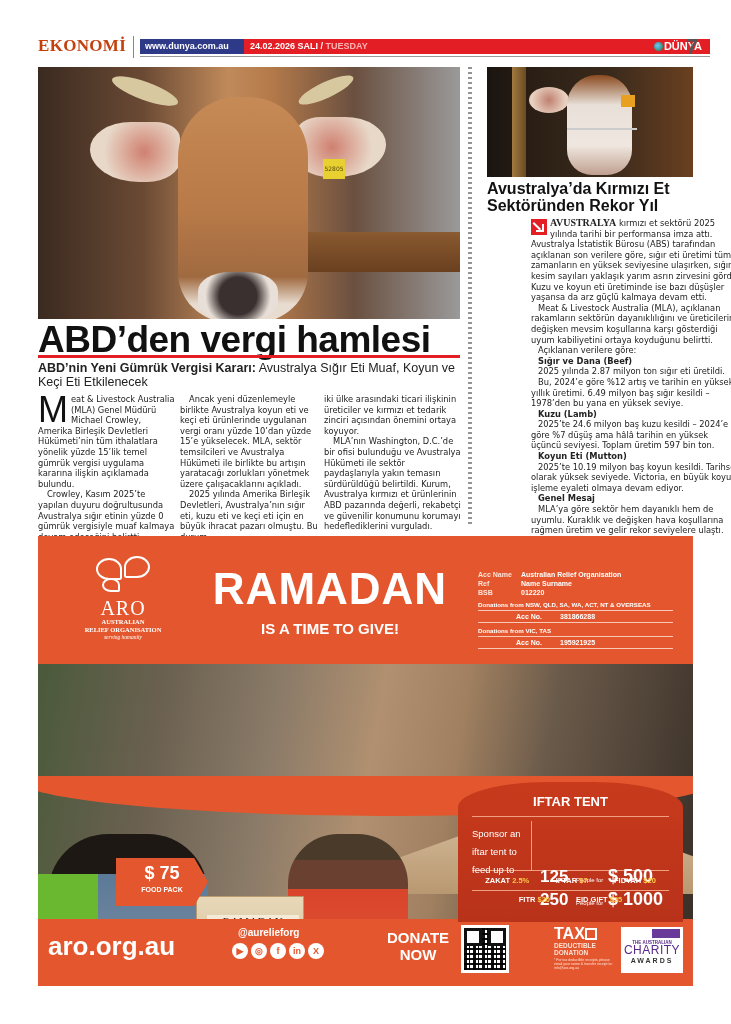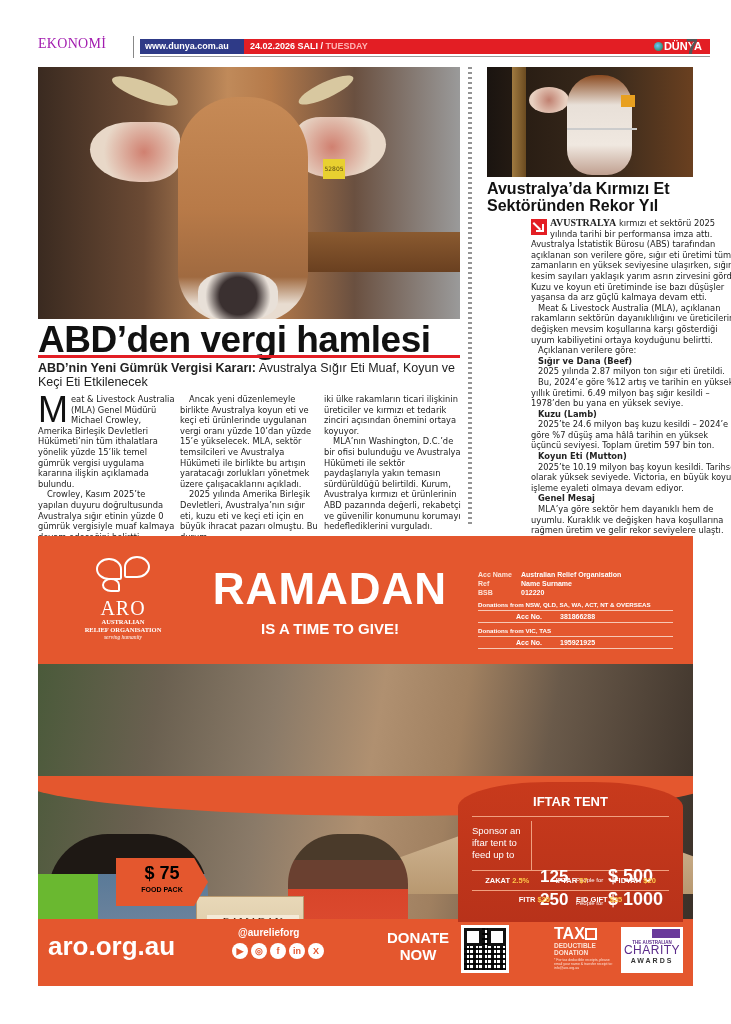--- a/index.html
+++ b/index.html
@@ -1,21 +1,21 @@
 <!DOCTYPE html>
 <html><head>
 <meta charset="utf-8">
 <style>
   * { box-sizing: border-box; margin: 0; padding: 0; }
   html, body { width: 731px; height: 1024px; background: #ffffff; overflow: hidden; }
   body { position: relative; font-family: "DejaVu Sans", sans-serif; color: #1a1a1a; }
 
   
   .hdr { position: absolute; top: 36px; left: 38px; width: 660px; height: 22px; }
-  .hdr-section { position: absolute; left: 0; top: 0; font-family: "Liberation Serif", serif; font-size: 14px; color: #a21caf; letter-spacing: 0.3px; }
+  .hdr-section { position: absolute; left: 0; top: 0; font-family: "Liberation Serif", serif; font-size: 17px; color: #c2410c; letter-spacing: 0.3px; font-weight: bold; }
   .hdr-divider { position: absolute; left: 95px; top: 0; width: 1px; height: 22px; background: #888; }
   .hdr-bar { position: absolute; left: 102px; top: 3px; width: 570px; height: 15px; background: #e31e24; }
   .hdr-url { position: absolute; left: 0; top: 0; height: 15px; width: 104px; background: #2e3a87; color: #fff; font-size: 9px; font-weight: bold; padding-left: 5px; line-height: 15px; font-family: "Liberation Sans", sans-serif; }
   .hdr-date { position: absolute; left: 110px; top: 0; line-height: 15px; color: #fff; font-size: 9px; font-weight: bold; font-family: "Liberation Sans", sans-serif; }
   .hdr-date .day-en { color: #ffb3b3; }
   .hdr-logo { position: absolute; right: 8px; top: 0; line-height: 15px; color: #fff; font-weight: bold; font-size: 11px; font-family: "Liberation Sans", sans-serif; }
   .hdr-logo .globe { display: inline-block; width: 9px; height: 9px; border-radius: 50%; background: radial-gradient(circle at 40% 40%, #6ec6ff, #1a7a3a); vertical-align: -1px; margin-right: 1px; }
   .hdr-page { position: absolute; right: 0; top: -2px; font-size: 22px; font-weight: bold; color: #555; font-family: "Liberation Sans", sans-serif; }
   .hdr-underline { position: absolute; left: 102px; top: 20px; width: 570px; height: 1px; background: #999; }
 
@@ -89,28 +89,28 @@
   .ad-photo { position: absolute; left: 0; top: 128px; width: 655px; height: 255px;
     background: linear-gradient(100deg, #4a5a3a 0%, #6a6050 18%, #8a7a68 35%, #b09070 50%, #a08060 62%, #6a5a4a 75%, #3a3028 100%); overflow: hidden; }
   .wave { position: absolute; left: -20px; top: 112px; width: 700px; height: 40px; background: #e4572e; border-radius: 0 0 50% 60% / 0 0 100% 100%; }
   .tent-top { position: absolute; left: 360px; top: 140px; width: 300px; height: 90px; background: linear-gradient(180deg,#d8c0a0,#b89870); clip-path: polygon(50% 0, 100% 60%, 100% 100%, 0 100%, 0 60%); }
   .man { position: absolute; left: 10px; top: 170px; width: 160px; height: 220px; border-radius: 60px 60px 0 0; background: linear-gradient(180deg,#1e1814 0 18%, #5a7a98 18%, #7a8aa0 60%, #3a4a5a 100%); }
   .vest { position: absolute; left: 0; top: 210px; width: 60px; height: 180px; background: #6ab830; }
   .woman { position: absolute; left: 250px; top: 170px; width: 120px; height: 220px; border-radius: 50px 50px 0 0; background: linear-gradient(180deg,#4a3a2a 0 12%, #6a4030 12% 25%, #d8452a 25%, #e85a40 100%); }
   .box { position: absolute; left: 158px; top: 232px; width: 108px; height: 64px; background: linear-gradient(180deg,#e8d8b8,#d8c4a0); border: 1px solid #b89a70; }
   .box-label { position: absolute; left: 10px; top: 18px; width: 92px; height: 38px; background: #f4ead8; text-align: center; font-family: "Liberation Serif", serif; color: #4a2a1a; }
   .box-label .l1 { font-size: 11px; line-height: 12px; letter-spacing: .5px; }
-  .food-tag { position: absolute; left: 78px; top: 322px; width: 92px; height: 48px; background: #e4572e; clip-path: polygon(0 0, 85% 0, 100% 50%, 85% 100%, 0 100%); color: #000000; text-align: center; font-family: "Liberation Sans", sans-serif; font-weight: bold; }
+  .food-tag { position: absolute; left: 78px; top: 322px; width: 92px; height: 48px; background: #e4572e; clip-path: polygon(0 0, 85% 0, 100% 50%, 85% 100%, 0 100%); color: #ffffff; text-align: center; font-family: "Liberation Sans", sans-serif; font-weight: bold; }
   .food-price { font-size: 18px; line-height: 24px; padding-top: 3px; }
   .food-label { font-size: 7px; line-height: 10px; }
 
   .iftar { position: absolute; left: 420px; top: 246px; width: 225px; height: 140px; background: linear-gradient(180deg,#c83a1c,#b8321a); border-radius: 40% 40% 0 0 / 18% 18% 0 0; color: #fff; font-family: "Liberation Sans", sans-serif; }
   .iftar-title { text-align: center; font-weight: bold; font-size: 13px; line-height: 20px; padding-top: 10px; border-bottom: 1px solid #f0a080; margin: 0 14px; padding-bottom: 4px; }
   .iftar-mid { display: flex; margin: 4px 14px 0; height: 50px; border-bottom: 1px solid #f0a080; }
-  .iftar-desc { width: 60px; font-size: 9.5px; line-height: 12px; padding-top: 4px; border-right: 1px solid #f0a080; }
+  .iftar-desc { width: 60px; font-size: 9.5px; line-height: 18px; padding-top: 4px; border-right: 1px solid #f0a080; }
   .iftar-tiers { padding-left: 8px; }
   .tier { display: flex; align-items: baseline; height: 23px; }
   .tier .n { font-weight: 900; font-size: 17px; width: 36px; }
   .tier .pf { font-size: 6px; width: 32px; }
   .tier .price { font-weight: 900; font-size: 18px; margin-top: 45px; }
   .fees { display: flex; justify-content: space-around; margin: 0 14px; font-size: 7.5px; font-weight: bold; height: 20px; line-height: 20px; border-bottom: 1px solid #f0a080; }
   .fees .amt { color: #ffc84a; }
   .fees2 { display: flex; justify-content: center; gap: 26px; font-size: 7.5px; font-weight: bold; height: 18px; line-height: 18px; }
   .fees2 .amt { color: #ffc84a; }
 
@@ -171,21 +171,21 @@
 <div class="col col1">
   <span class="dropcap">M</span>
   <p class="noindent">eat &amp; Livestock Australia (MLA) Genel Müdürü Michael Crowley, Amerika Birleşik Devletleri Hükümeti’nin tüm ithalatlara yönelik yüzde 15’lik temel gümrük vergisi uygulama kararına ilişkin açıklamada bulundu.</p>
   <p>Crowley, Kasım 2025’te yapılan duyuru doğrultusunda Avustralya sığır etinin yüzde 0 gümrük vergisiyle muaf kalmaya devam edeceğini belirtti.</p>
 </div>
 <div class="col col2">
   <p>Ancak yeni düzenlemeyle birlikte Avustralya koyun eti ve keçi eti ürünlerinde uygulanan vergi oranı yüzde 10’dan yüzde 15’e yükselecek. MLA, sektör temsilcileri ve Avustralya Hükümeti ile birlikte bu artışın yaratacağı zorlukları yönetmek üzere çalışacaklarını açıkladı.</p>
   <p>2025 yılında Amerika Birleşik Devletleri, Avustralya’nın sığır eti, kuzu eti ve keçi eti için en büyük ihracat pazarı olmuştu. Bu durum,</p>
 </div>
 <div class="col col3">
-  <p class="noindent">iki ülke rakamların ticari ilişkinin üreticiler ve kırmızı et tedarik zinciri açısından önemini ortaya koyuyor.</p>
+  <p class="noindent">iki ülke arasındaki ticari ilişkinin üreticiler ve kırmızı et tedarik zinciri açısından önemini ortaya koyuyor.</p>
   <p>MLA’nın Washington, D.C.’de bir ofisi bulunduğu ve Avustralya Hükümeti ile sektör paydaşlarıyla yakın temasın sürdürüldüğü belirtildi. Kurum, Avustralya kırmızı et ürünlerinin ABD pazarında değerli, rekabetçi ve güvenilir konumunu korumayı hedeflediklerini vurguladı.</p>
 </div>
 
 <div class="col-divider"></div>
 
 <div class="side-photo" title="Brown and white cow with rope halter in a dark barn">
   <div class="post"></div>
   <div class="side-ear"></div>
   <div class="side-head"></div>
   <div class="side-rope"></div>

